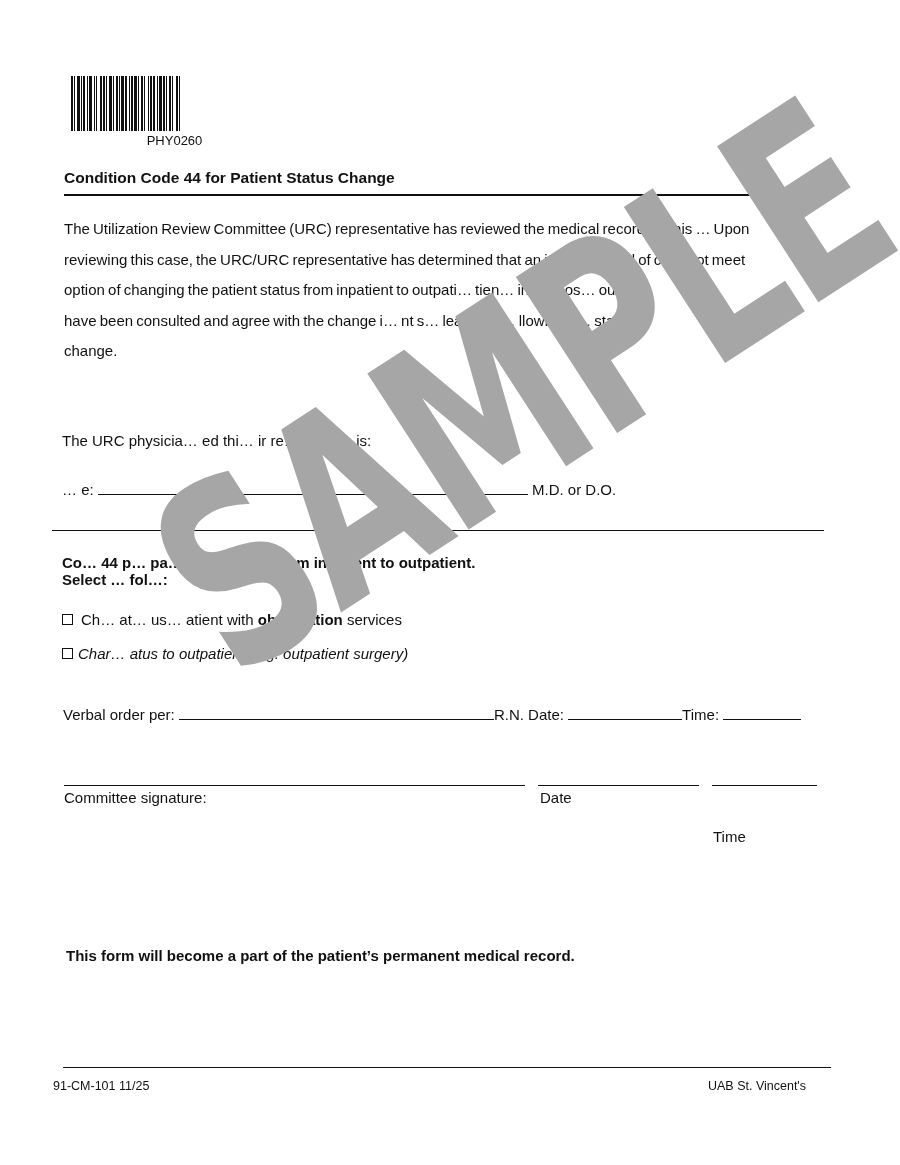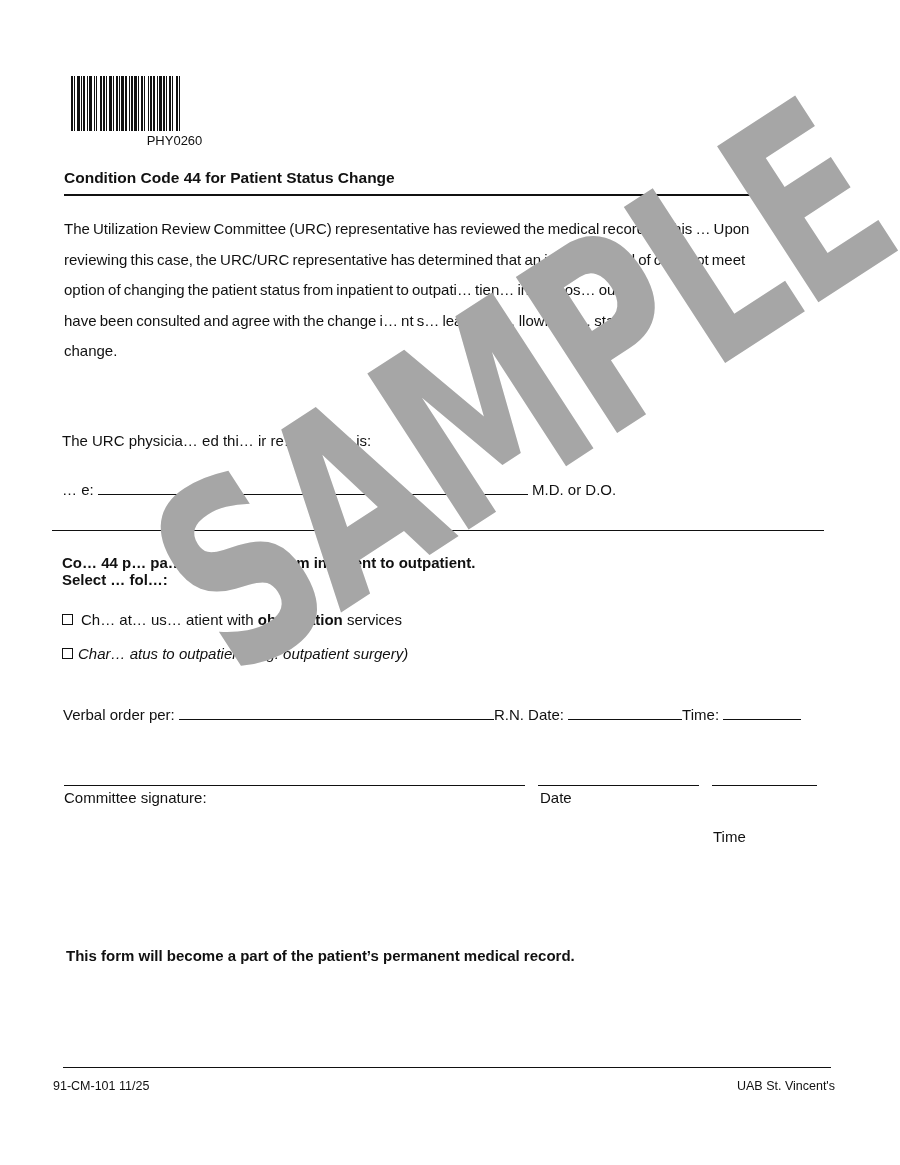--- a/index.html
+++ b/index.html
@@ -149,15 +149,15 @@
 <div class="sigline" style="left:538px; top:785px; width:161px;"></div>
 <div class="sigline" style="left:712px; top:785px; width:105px;"></div>
 <div class="text" style="left:64px; top:789px;">Committee signature:</div>
 <div class="text" style="left:540px; top:789px;">Date</div>
 <div class="text" style="left:713px; top:828px;">Time</div>
 
 <div class="text bold" style="left:66px; top:947px;">This form will become a part of the patient’s permanent medical record.</div>
 
 <div class="rule" style="left:63px; top:1067px; width:768px; border-top-width:1.5px;"></div>
 <div class="footer" style="left:53px;">91-CM-101  11/25</div>
-<div class="footer" style="right:65px;text-align:right;">UAB St. Vincent's</div>
+<div class="footer" style="right:94px;text-align:right;">UAB St. Vincent's</div>
 
 <div class="watermark" style="color: rgb(166, 166, 166);">SAMPLE</div>
 
 </body></html>

